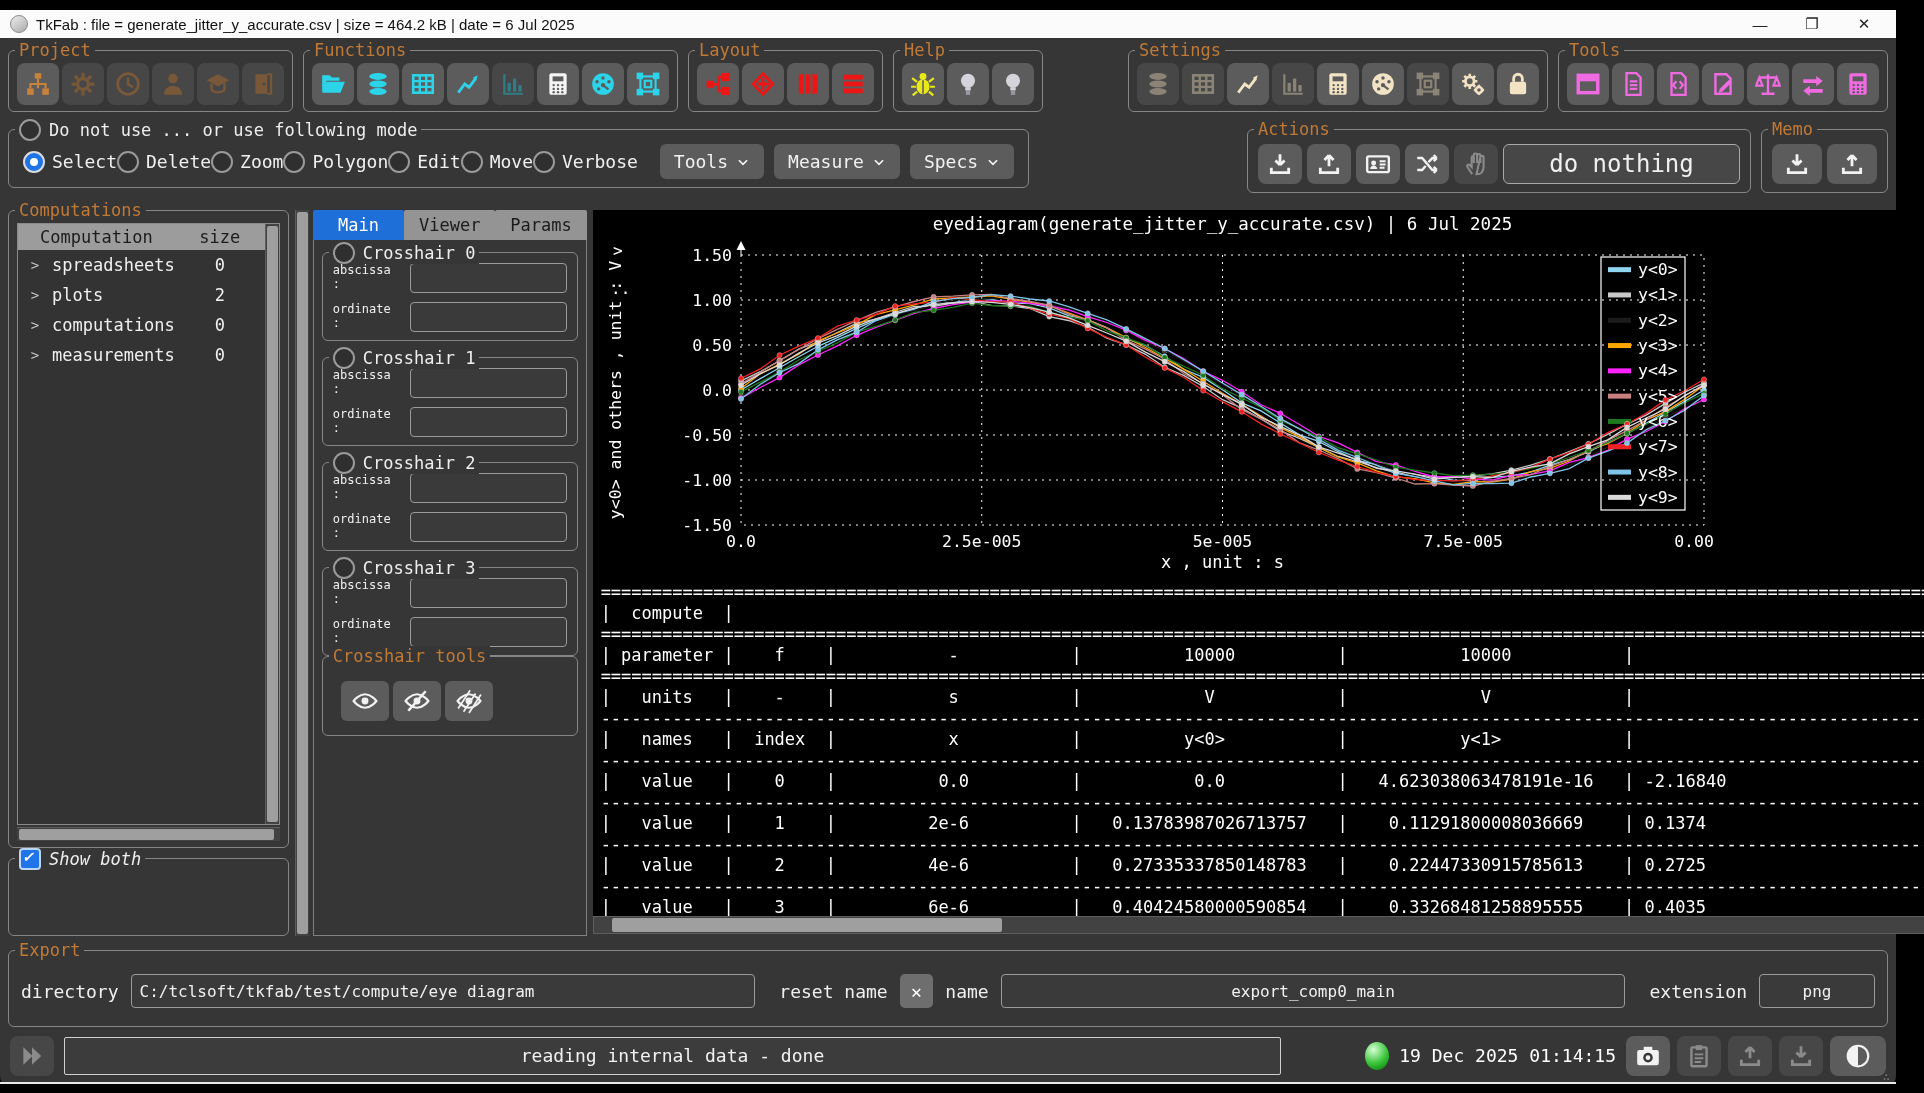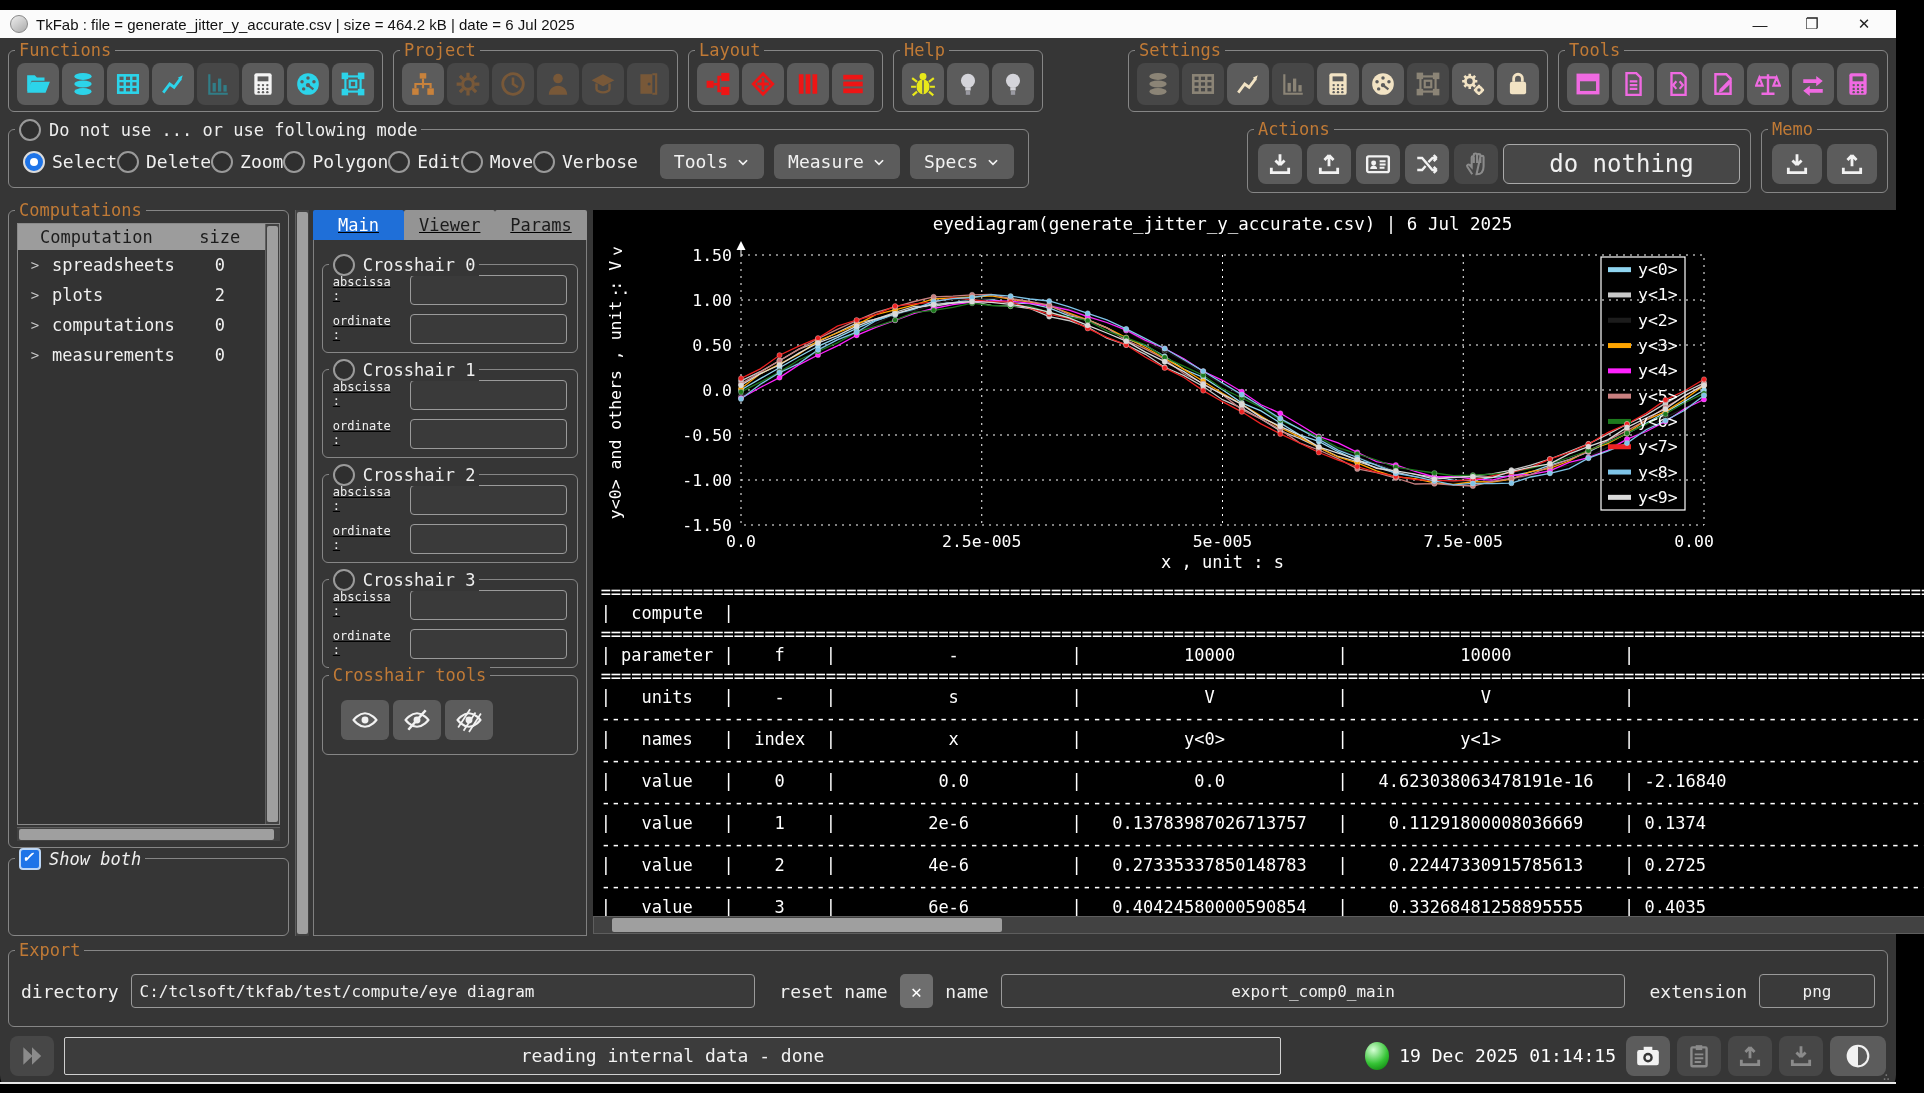--- a/index.html
+++ b/index.html
@@ -55,27 +55,27 @@
   .vthumb{position:absolute;left:1px;right:1px;background:#9f9f9f;border-radius:2px;cursor:pointer;}
   .htrack{height:13px;background:#424242;border-top:1px solid #5e5e5e;position:relative;margin-top:2px;}
   .hthumb{position:absolute;top:1px;bottom:1px;background:#9f9f9f;border-radius:2px;cursor:pointer;}
   #show-both-frame{height:64px;padding-top:8px;font-style:italic;}
   .chk{width:18px;height:18px;border-radius:4px;border:2px solid #9a9a9a;background:#2f2f2f;position:relative;flex:0 0 auto;cursor:pointer;}
   .chk.on{background:#1e74e8;border-color:#bcd6f5;}
   .chk.on::after{content:"✓";position:absolute;left:2px;top:-3px;color:#fff;font-size:16px;font-weight:bold;}
   .citem{display:flex;align-items:center;gap:8px;color:#e8e8e8;font-size:18px;cursor:pointer;white-space:nowrap;}
   #show-both-frame .row{display:flex;gap:26px;padding:6px 4px;}
   
-  #mid-col{width:332px;display:flex;gap:4px;text-decoration:underline;}
+  #mid-col{width:332px;display:flex;gap:4px;}
   #mid-scroll{height:100%;}
   #inspector{flex:1;display:flex;flex-direction:column;}
   #tabs{display:flex;}
   .tab{flex:1;height:30px;display:flex;align-items:center;justify-content:center;font-size:17px;background:#949494;color:#1b1b1b;cursor:pointer;border-radius:2px 2px 0 0;}
   .tab.active{background:#1f6fd8;color:#fff;}
-  #inspector-body{flex:1;border:1px solid #808080;border-top:none;padding:24px 8px 6px 8px;display:flex;flex-direction:column;gap:7px;overflow:hidden;}
+  #inspector-body{flex:1;border:1px solid #808080;border-top:none;padding:12px 8px 6px 8px;display:flex;flex-direction:column;gap:0;overflow:hidden;}
   .xhair{padding:10px 10px 8px 10px;display:flex;flex-direction:column;gap:9px;}
   .xrow{display:flex;align-items:flex-start;gap:10px;color:#f0f0f0;font-size:12px;}
   .entry{background:#3a3a3a;border:1px solid #9a9a9a;border-radius:4px;height:28px;color:#f0f0f0;font-size:16px;
          display:flex;align-items:center;padding:0 8px;overflow:hidden;white-space:nowrap;}
   .xrow .entry{width:148px;margin-left:auto;}
   #snap-frame .row{display:flex;gap:18px;padding:4px 2px 2px 2px;}
   #xtools{display:flex;gap:4px;padding:12px 10px 8px 10px;}
   .xtbtn{width:48px;height:40px;background:#5c5c5c;border-radius:6px;display:flex;align-items:center;justify-content:center;color:#f2f2f2;cursor:pointer;}
   
   #right-col{flex:1;display:flex;flex-direction:column;}
@@ -111,20 +111,76 @@
     <span class="appicon"></span>
     <span>TkFab : file = generate_jitter_y_accurate.csv  |  size = 464.2 kB  |  date =  6 Jul 2025</span>
     <span class="spacer"></span>
     <span class="winbtn">—</span>
     <span class="winbtn">❐</span>
     <span class="winbtn">✕</span>
   </div>
 
   <div id="toolbar-row">
       <div class="lframe">
+        <span class="lab">Project</span>
+        <div class="tgroup">
+          <div class="tbtn">
+            <span class="icon" style="color: rgb(200, 130, 60);">
+              <svg width="26" height="26" viewBox="0 0 24 24">
+                <rect x="9" y="2" width="6" height="5" fill="currentColor"></rect>
+                <rect x="2" y="16" width="6" height="6" fill="currentColor"></rect>
+                <rect x="16" y="16" width="6" height="6" fill="currentColor"></rect>
+                <path d="M12 7v5M5 16v-4h14v4M12 12v4" stroke="currentColor" stroke-width="2" fill="none"></path>
+              </svg>
+            </span>
+          </div>
+          <div class="tbtn dim">
+            <span class="icon" style="color: rgb(200, 130, 60);">
+              <svg width="26" height="26" viewBox="0 0 24 24">
+                <circle cx="12" cy="12" r="5" fill="none" stroke="currentColor" stroke-width="3"></circle>
+                <path d="M12 1.5v4M12 18.5v4M1.5 12h4M18.5 12h4M4.5 4.5l3 3M16.5 16.5l3 3M19.5 4.5l-3 3M7.5 16.5l-3 3" stroke="currentColor" stroke-width="3"></path>
+              </svg>
+            </span>
+          </div>
+          <div class="tbtn dim">
+            <span class="icon" style="color: rgb(200, 130, 60);">
+              <svg width="26" height="26" viewBox="0 0 24 24">
+                <circle cx="12" cy="12" r="9.5" fill="none" stroke="currentColor" stroke-width="2.6"></circle>
+                <path d="M12 6v6l4.5 3" fill="none" stroke="currentColor" stroke-width="2.4"></path>
+              </svg>
+            </span>
+          </div>
+          <div class="tbtn dim">
+            <span class="icon" style="color: rgb(200, 130, 60);">
+              <svg width="26" height="26" viewBox="0 0 24 24">
+                <circle cx="12" cy="7" r="4.4" fill="currentColor"></circle>
+                <path d="M3.5 22c0-5.2 3.8-8.5 8.5-8.5s8.5 3.3 8.5 8.5z" fill="currentColor"></path>
+              </svg>
+            </span>
+          </div>
+          <div class="tbtn dim">
+            <span class="icon" style="color: rgb(200, 130, 60);">
+              <svg width="26" height="26" viewBox="0 0 24 24">
+                <path d="M12 3L1.5 8.5 12 14l10.5-5.5z" fill="currentColor"></path>
+                <path d="M6 11.5v5c0 1.7 2.7 3.2 6 3.2s6-1.5 6-3.2v-5" fill="none" stroke="currentColor" stroke-width="2.2"></path>
+              </svg>
+            </span>
+          </div>
+          <div class="tbtn dim">
+            <span class="icon" style="color: rgb(200, 130, 60);">
+              <svg width="26" height="26" viewBox="0 0 24 24">
+                <rect x="5" y="3" width="11" height="18" fill="currentColor"></rect>
+                <path d="M16 3h3.5v18H16" fill="none" stroke="currentColor" stroke-width="2"></path>
+                <circle cx="13" cy="12" r="1.4" fill="#5c5c5c"></circle>
+              </svg>
+            </span>
+          </div>
+        </div>
+      </div>
+      <div class="lframe">
         <span class="lab">Functions</span>
         <div class="tgroup">
           <div class="tbtn">
             <span class="icon" style="color: rgb(44, 212, 234);">
               <svg width="26" height="26" viewBox="0 0 24 24">
                 <path d="M2 4h7l2 2h7v3H6L3 19H2zM6 10h17l-4 10H2z" fill="currentColor"></path>
               </svg>
             </span>
           </div>
           <div class="tbtn">
@@ -200,76 +256,20 @@
             <span class="icon" style="color: rgb(44, 212, 234);">
               <svg width="26" height="26" viewBox="0 0 24 24">
                 <rect x="5" y="5" width="14" height="14" fill="none" stroke="currentColor" stroke-width="2"></rect>
                 <rect x="9" y="9" width="6" height="6" fill="none" stroke="currentColor" stroke-width="2"></rect>
                 <g fill="currentColor">
                   <rect x="1.5" y="1.5" width="6" height="6"></rect>
                   <rect x="16.5" y="1.5" width="6" height="6"></rect>
                   <rect x="1.5" y="16.5" width="6" height="6"></rect>
                   <rect x="16.5" y="16.5" width="6" height="6"></rect>
                 </g>
-              </svg>
-            </span>
-          </div>
-        </div>
-      </div>
-      <div class="lframe">
-        <span class="lab">Project</span>
-        <div class="tgroup">
-          <div class="tbtn">
-            <span class="icon" style="color: rgb(200, 130, 60);">
-              <svg width="26" height="26" viewBox="0 0 24 24">
-                <rect x="9" y="2" width="6" height="5" fill="currentColor"></rect>
-                <rect x="2" y="16" width="6" height="6" fill="currentColor"></rect>
-                <rect x="16" y="16" width="6" height="6" fill="currentColor"></rect>
-                <path d="M12 7v5M5 16v-4h14v4M12 12v4" stroke="currentColor" stroke-width="2" fill="none"></path>
-              </svg>
-            </span>
-          </div>
-          <div class="tbtn dim">
-            <span class="icon" style="color: rgb(200, 130, 60);">
-              <svg width="26" height="26" viewBox="0 0 24 24">
-                <circle cx="12" cy="12" r="5" fill="none" stroke="currentColor" stroke-width="3"></circle>
-                <path d="M12 1.5v4M12 18.5v4M1.5 12h4M18.5 12h4M4.5 4.5l3 3M16.5 16.5l3 3M19.5 4.5l-3 3M7.5 16.5l-3 3" stroke="currentColor" stroke-width="3"></path>
-              </svg>
-            </span>
-          </div>
-          <div class="tbtn dim">
-            <span class="icon" style="color: rgb(200, 130, 60);">
-              <svg width="26" height="26" viewBox="0 0 24 24">
-                <circle cx="12" cy="12" r="9.5" fill="none" stroke="currentColor" stroke-width="2.6"></circle>
-                <path d="M12 6v6l4.5 3" fill="none" stroke="currentColor" stroke-width="2.4"></path>
-              </svg>
-            </span>
-          </div>
-          <div class="tbtn dim">
-            <span class="icon" style="color: rgb(200, 130, 60);">
-              <svg width="26" height="26" viewBox="0 0 24 24">
-                <circle cx="12" cy="7" r="4.4" fill="currentColor"></circle>
-                <path d="M3.5 22c0-5.2 3.8-8.5 8.5-8.5s8.5 3.3 8.5 8.5z" fill="currentColor"></path>
-              </svg>
-            </span>
-          </div>
-          <div class="tbtn dim">
-            <span class="icon" style="color: rgb(200, 130, 60);">
-              <svg width="26" height="26" viewBox="0 0 24 24">
-                <path d="M12 3L1.5 8.5 12 14l10.5-5.5z" fill="currentColor"></path>
-                <path d="M6 11.5v5c0 1.7 2.7 3.2 6 3.2s6-1.5 6-3.2v-5" fill="none" stroke="currentColor" stroke-width="2.2"></path>
-              </svg>
-            </span>
-          </div>
-          <div class="tbtn dim">
-            <span class="icon" style="color: rgb(200, 130, 60);">
-              <svg width="26" height="26" viewBox="0 0 24 24">
-                <rect x="5" y="3" width="11" height="18" fill="currentColor"></rect>
-                <path d="M16 3h3.5v18H16" fill="none" stroke="currentColor" stroke-width="2"></path>
-                <circle cx="13" cy="12" r="1.4" fill="#5c5c5c"></circle>
               </svg>
             </span>
           </div>
         </div>
       </div>
       <div class="lframe">
         <span class="lab">Layout</span>
         <div class="tgroup">
           <div class="tbtn">
             <span class="icon" style="color: rgb(238, 21, 21);">

